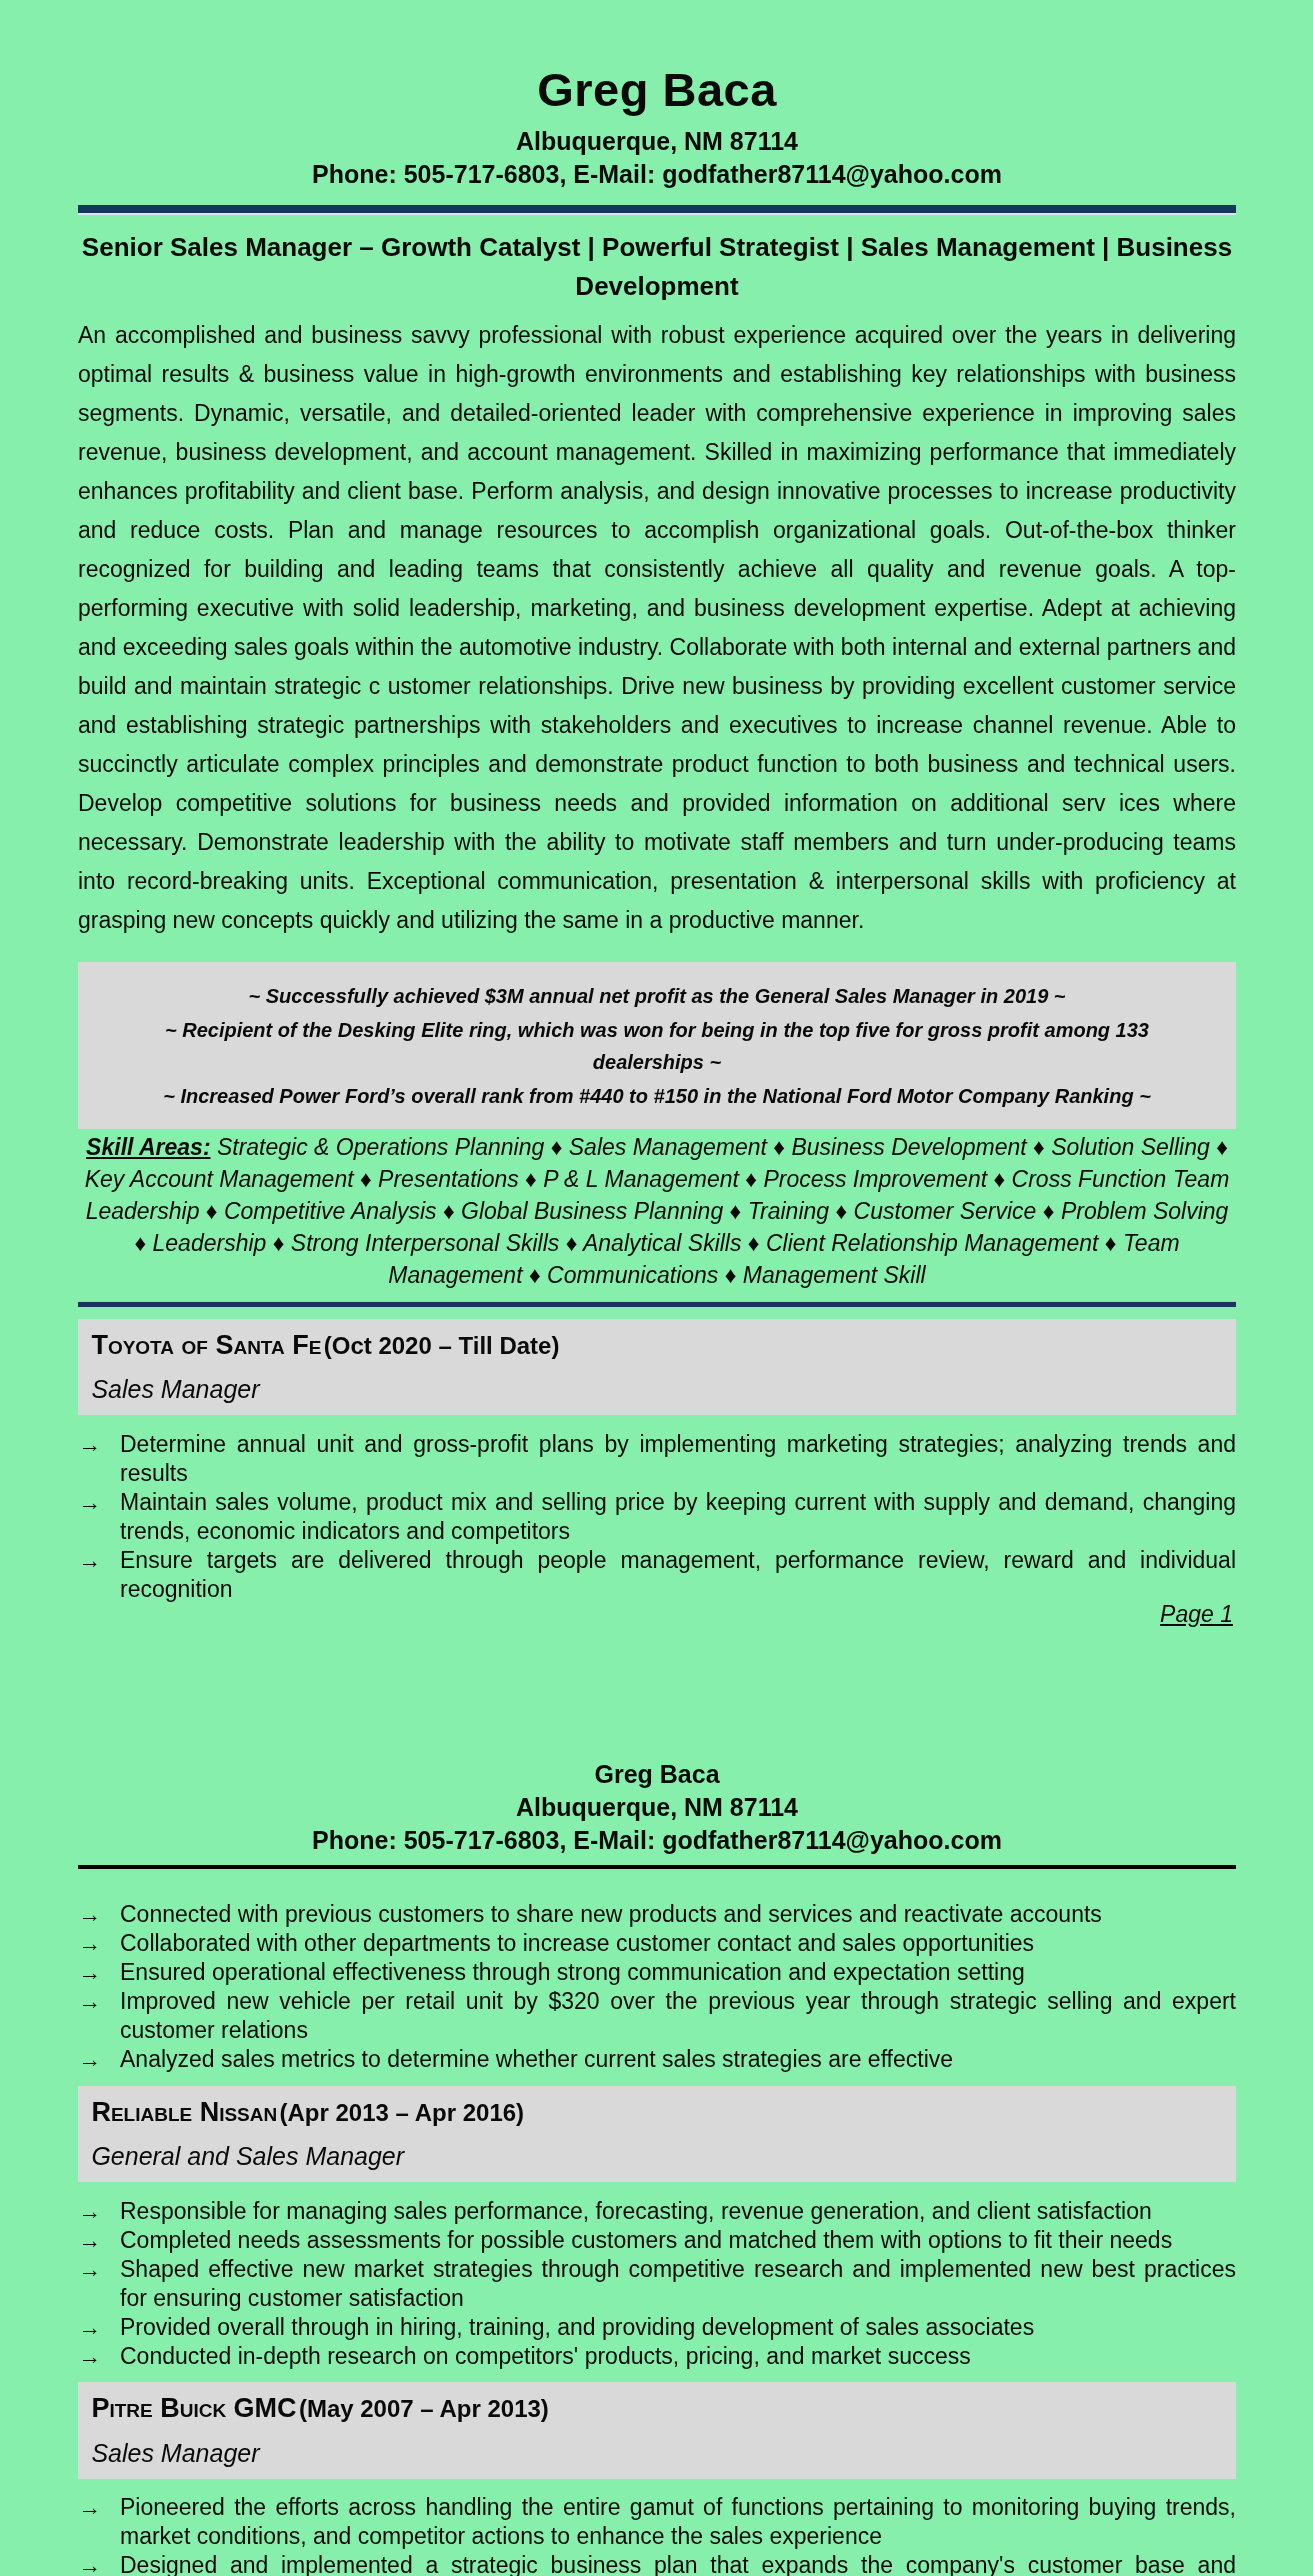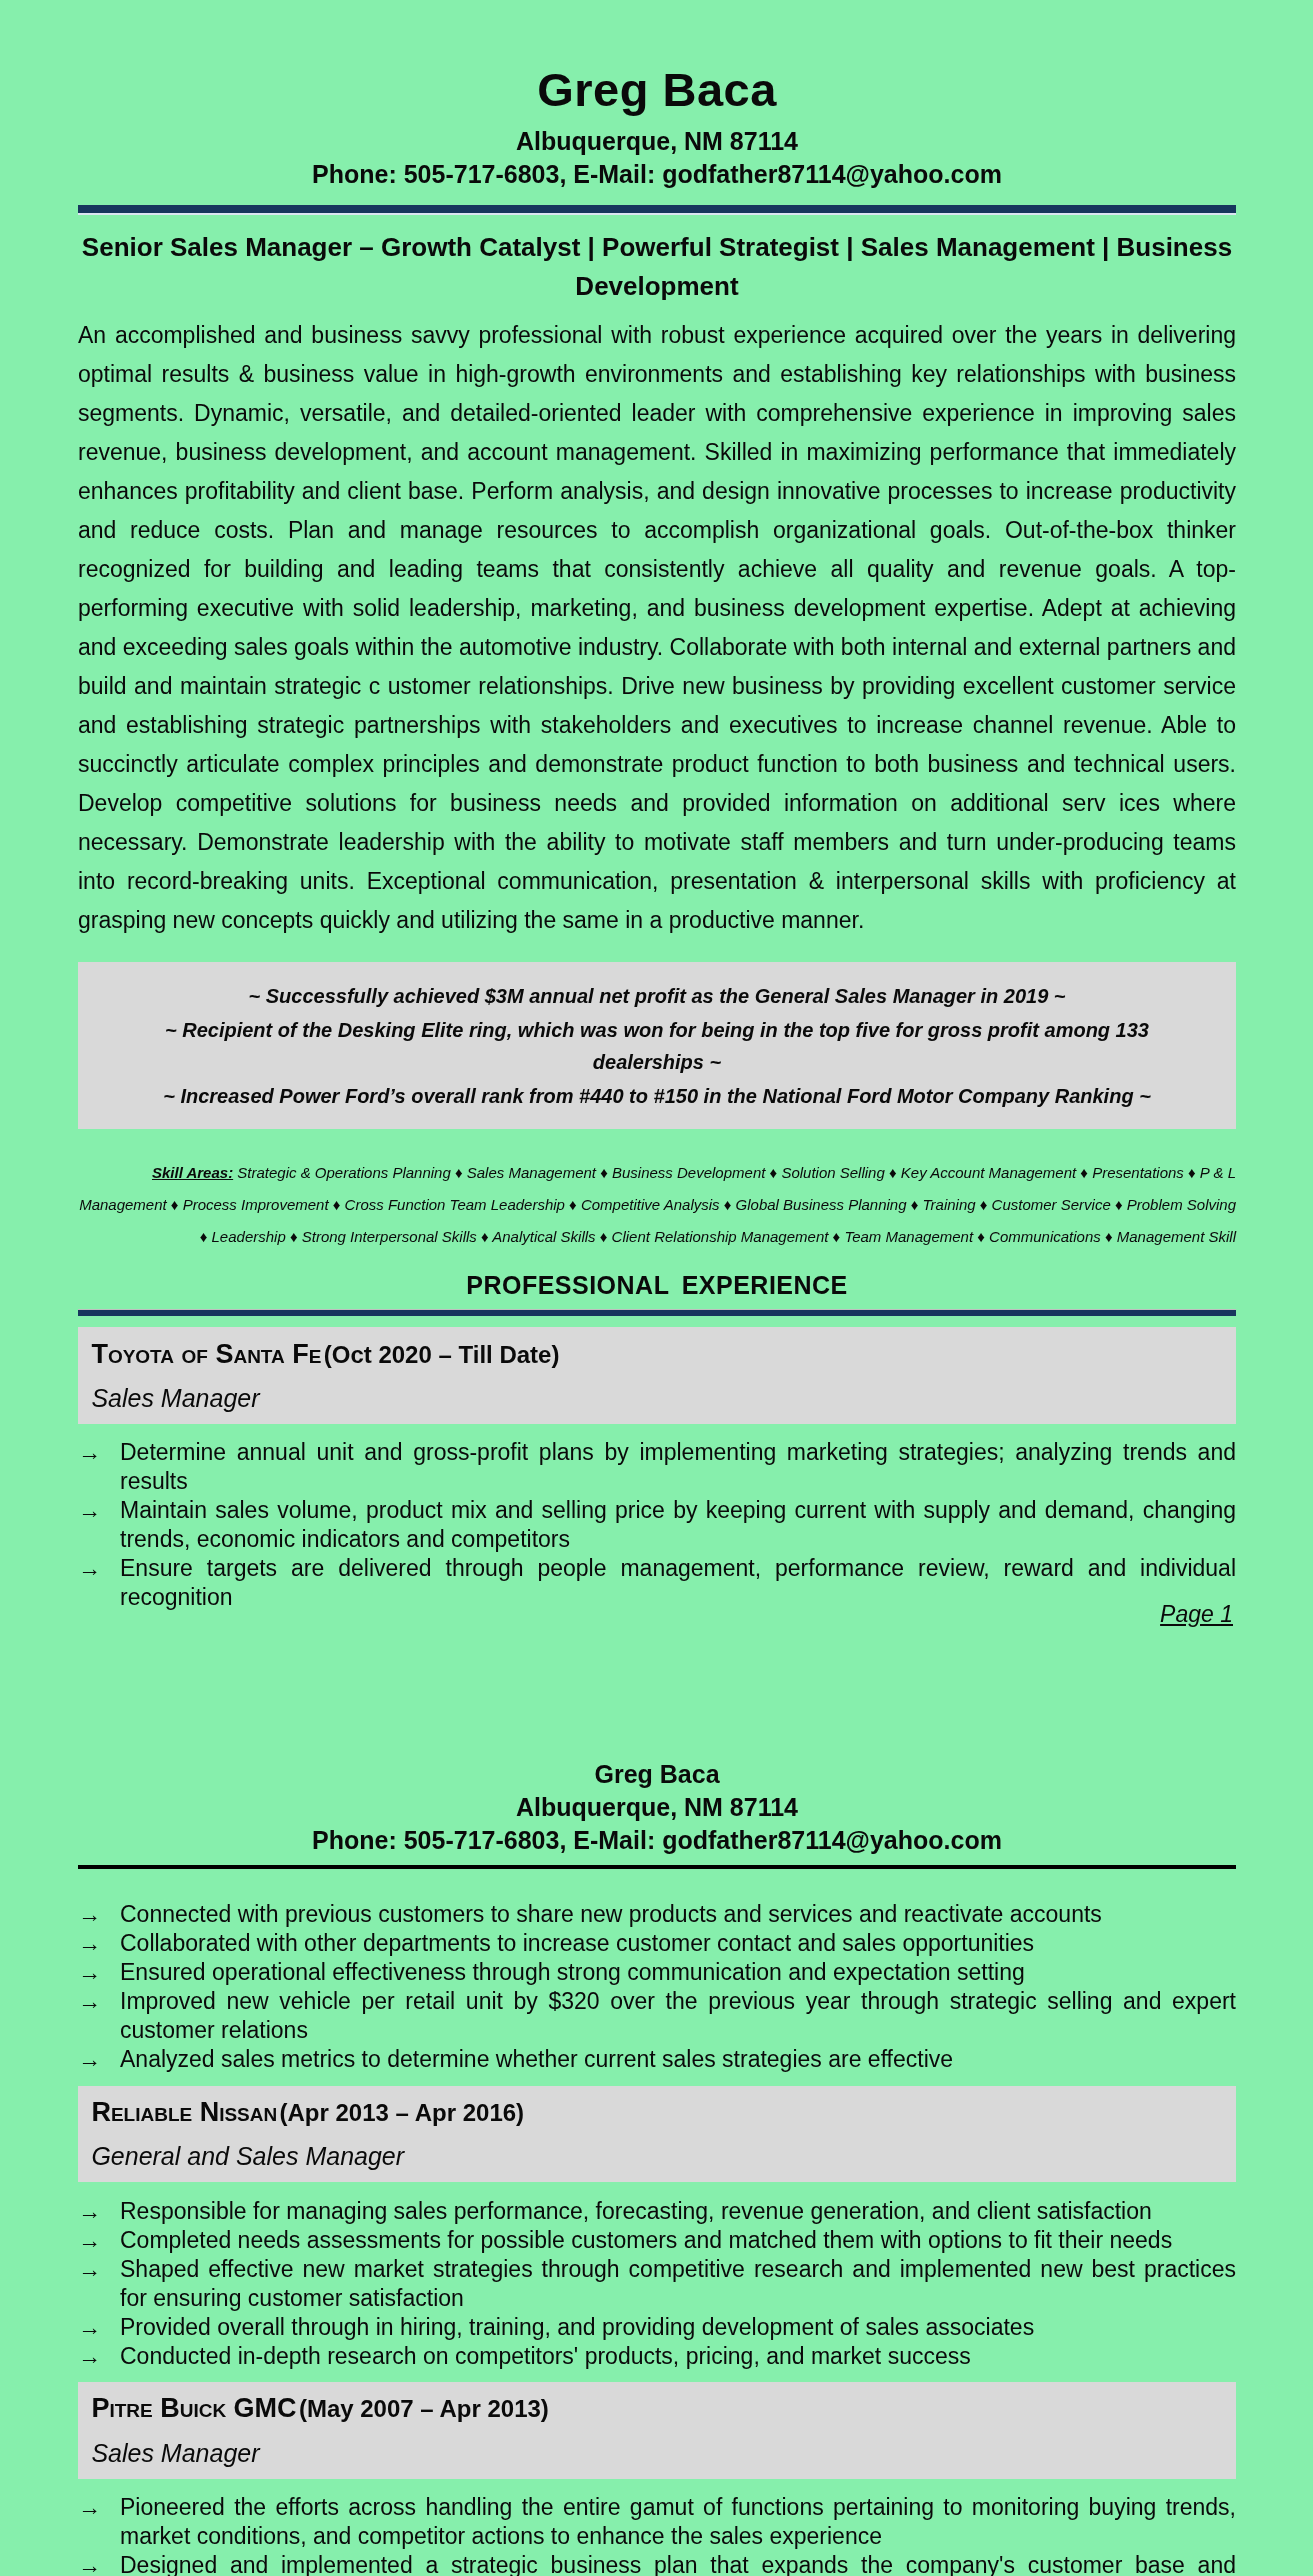--- a/index.html
+++ b/index.html
@@ -65,24 +65,24 @@
   .ach-line {
     text-align: center;
     font-size: 20px;
     font-weight: bold;
     font-style: italic;
     line-height: 32px;
     margin: 2.1px 0;
   }
   
   .skills {
-    margin-top: 28px;
-    text-align: right;
-    font-style: italic;
-    font-size: 15px;
+    margin-top: 2px;
+    text-align: center;
+    font-style: italic;
+    font-size: 23px;
     line-height: 32px;
   }
   .skills-label {
     font-weight: bold;
     text-decoration: underline;
   }
   
   .section-heading {
     margin-top: 17.5px;
     text-align: center;
@@ -174,21 +174,20 @@
       <div class="ach-line">~ Successfully achieved $3M annual net profit as the General Sales Manager in 2019 ~</div>
       <div class="ach-line">~ Recipient of the Desking Elite ring, which was won for being in the top five for gross profit among 133 dealerships ~</div>
       <div class="ach-line">~ Increased Power Ford’s overall rank from #440 to #150 in the National Ford Motor Company Ranking ~</div>
     </div>
 
   <div class="skills">
     <span class="skills-label">Skill Areas:</span>
     <span> <span id="skills-joined">Strategic &amp; Operations Planning ♦ Sales Management ♦ Business Development ♦ Solution Selling ♦ Key Account Management ♦ Presentations ♦ P &amp; L Management ♦ Process Improvement ♦ Cross Function Team Leadership ♦ Competitive Analysis ♦ Global Business Planning ♦ Training ♦ Customer Service ♦ Problem Solving ♦ Leadership ♦ Strong Interpersonal Skills ♦ Analytical Skills ♦ Client Relationship Management ♦ Team Management ♦ Communications ♦ Management Skill</span></span>
   </div>
 
-  <div class="section-heading">PROFESSIONAL EXPERIENCE</div>
   <div class="rule-section"></div>
 
   <div class="job-box">
     <div class="job-company-line">
       <span class="company">Toyota of Santa Fe</span>
       <span class="job-dates"> <span>(Oct 2020 – Till Date)</span></span>
     </div>
     <div class="job-title">Sales Manager</div>
   </div>
   <div class="bullet-list">

